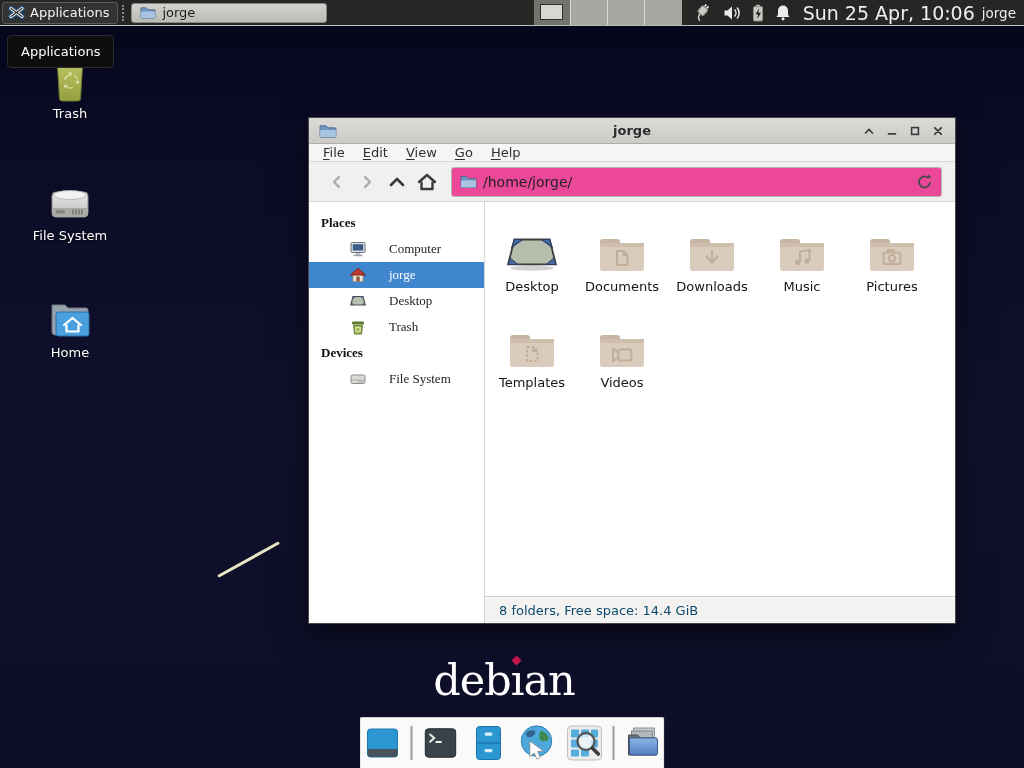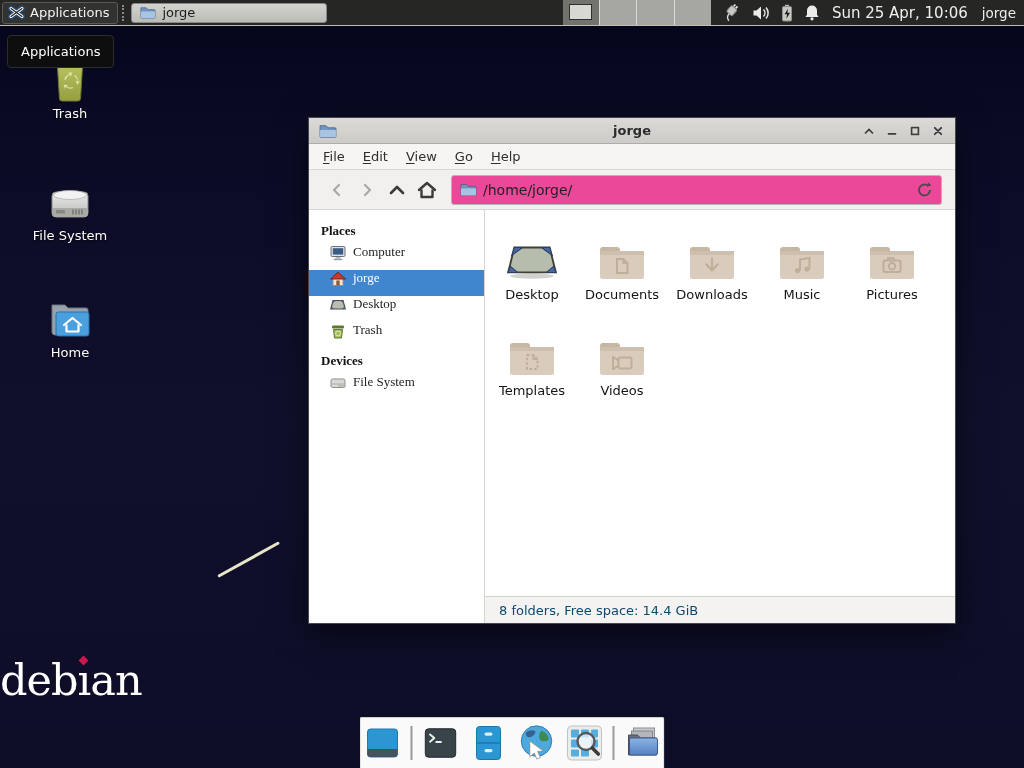--- a/index.html
+++ b/index.html
@@ -31,39 +31,39 @@
   .panel-spacer{ flex:1; }
   .pager{ display:flex; height:25px; width:148px; }
   .pager .ws{ flex:1; background:#a7a7a2; border-left:1px solid #d8d8d4; position:relative; }
   .pager .ws:first-child{ border-left:none; }
   .pager .ws.active{ background:#73736d; }
   .pager .ws.active .mini-window{
     position:absolute; left:6px; right:7px; top:4px; bottom:5px;
     background:#d7d7d3; border:1px solid #2f2f2b;
   }
   .tray{ display:flex; align-items:center; gap:10px; margin:0 12px 0 10px; }
-  .clock{ color:#eeeeec; font-size:15px; margin-right:14px; }
+  .clock{ color:#eeeeec; font-size:19px; margin-right:7px; }
   .panel-user{ color:#eeeeec; font-size:13.5px; margin-right:8px; }
 
   
   .tooltip{
     position:absolute; left:7px; top:35px; background:#0e0e0e;
     border:1px solid #2c2c2c; border-radius:4px; padding:8px 13px;
     color:#ffffff; font-size:13px; z-index:30;
   }
 
   
   .desktop-icon{ position:absolute; left:28px; width:84px; text-align:center; }
   .desktop-icon .ic{ height:50px; display:flex; align-items:flex-end; justify-content:center; }
   .desktop-icon .lbl{ margin-top:4px; color:#ffffff; font-size:13px; text-shadow:0 1px 2px rgba(0,0,0,.9); }
   .di-trash{ top:52px; } .di-fs{ top:174px; } .di-home{ top:291px; }
 
   
   .debian-logo{
-    position:absolute; left:0; right:16px; top:655px; 
+    position:absolute; left:0; right:16px; top:655px; text-align:center;
     color:#ffffff; font-family:"DejaVu Serif", serif; font-size:43px;
     letter-spacing:-1px;
   }
   .logo-i{ position:relative; display:inline-block; }
   .logo-dot{
     position:absolute; left:50%; top:2px; width:7px; height:7px; margin-left:-4px;
     background:#c8174e; transform:rotate(45deg);
   }
   .diag-line{
     position:absolute; left:218px; top:575px; width:70px; height:3px;
@@ -84,21 +84,21 @@
     padding:0 10px; position:relative;
   }
   .titlebar .title{
     position:absolute; left:0; right:0; text-align:center;
     font-weight:bold; font-size:13px; color:#2b2b2b; pointer-events:none;
   }
   .win-controls{ margin-left:auto; display:flex; gap:9px; z-index:2; }
   .win-btn{ width:14px; height:14px; display:flex; align-items:center; justify-content:center; }
 
   .menubar{
-    height:26px; background:#f6f5f3; border-bottom:1px solid #d8d7d3;
+    height:18px; background:#f6f5f3; border-bottom:1px solid #d8d7d3;
     display:flex; align-items:center; padding-left:5px; font-size:13px; color:#2e2e2e;
   }
   .menu-item{ display:inline-block; padding:4px 9px; }
   .menu-item::first-letter{ text-decoration:underline; text-underline-offset:2px; }
 
   .toolbar{
     height:40px; background:#f1f0ee; border-bottom:1px solid #d8d7d3;
     display:flex; align-items:center; padding:0 13px;
   }
   .tool-btn{ width:30px; height:30px; display:flex; align-items:center; justify-content:center; border-radius:3px; }
@@ -111,21 +111,21 @@
     flex:1; border:none; outline:none; font-family:"DejaVu Sans", sans-serif;
     font-size:14px; color:#222222; background:transparent;
   }
 
   .win-body{ flex:1; display:flex; min-height:0; }
   .sidebar{
     width:176px; background:#ffffff; border-right:1px solid #d5d4d1;
     padding-top:8px; font-size:13px; color:#1d1d1d;font-family:Liberation Serif, serif;
   }
   .side-header{ font-weight:bold; padding:5px 0 5px 12px; color:#111111; }
-  .side-row{ height:26px; display:flex; align-items:flex-start; gap:6px; padding-left:20px; }
+  .side-row{ height:26px; display:flex; align-items:center; gap:22px; padding-left:40px; }
   .side-row.selected{ background:#3f86cf; color:#ffffff; }
 
   .main-pane{ flex:1; display:flex; flex-direction:column; min-width:0; }
   .files{
     flex:1; display:flex; flex-wrap:wrap; align-content:flex-start;
     padding:14px 0 0 2px; width:462px;
   }
   .file-item{
     width:90px; height:96px; display:flex; flex-direction:column; align-items:center;
   }

